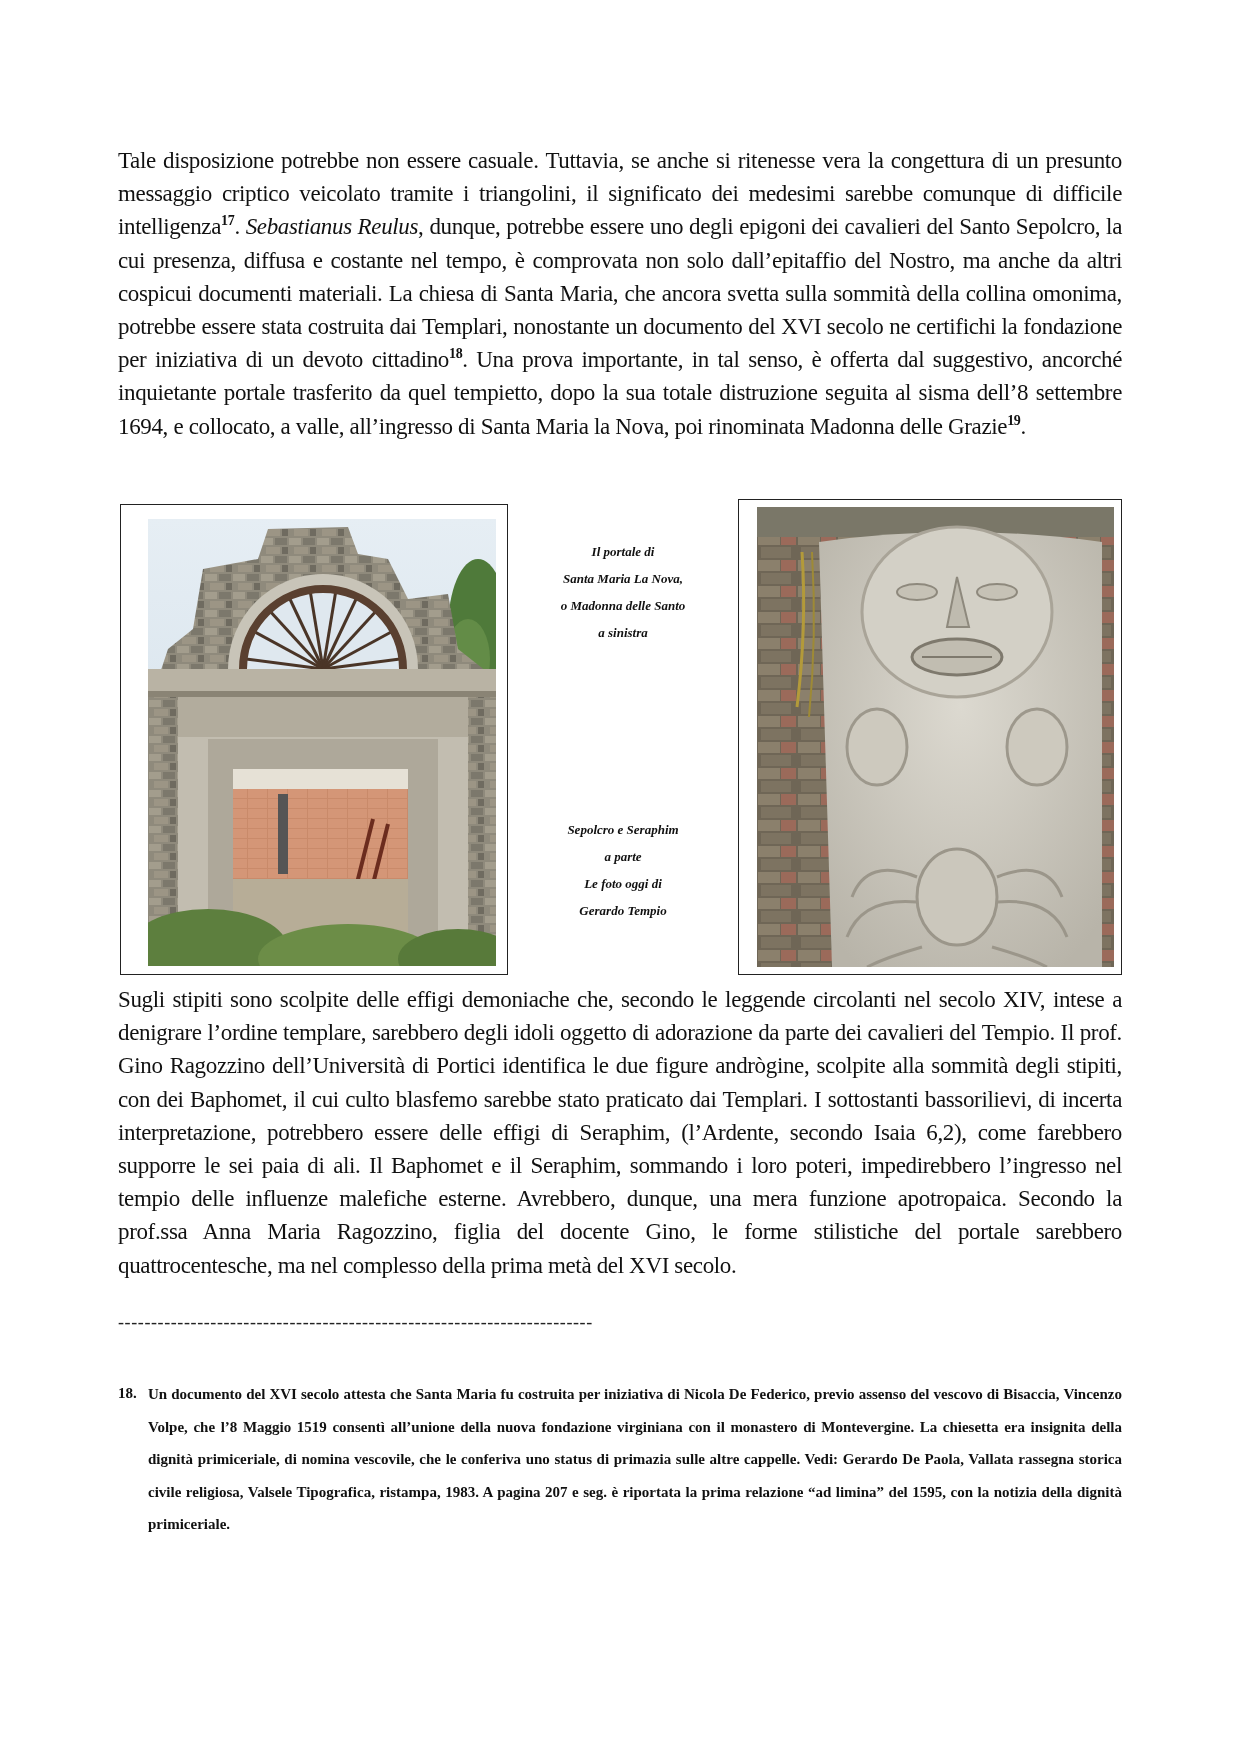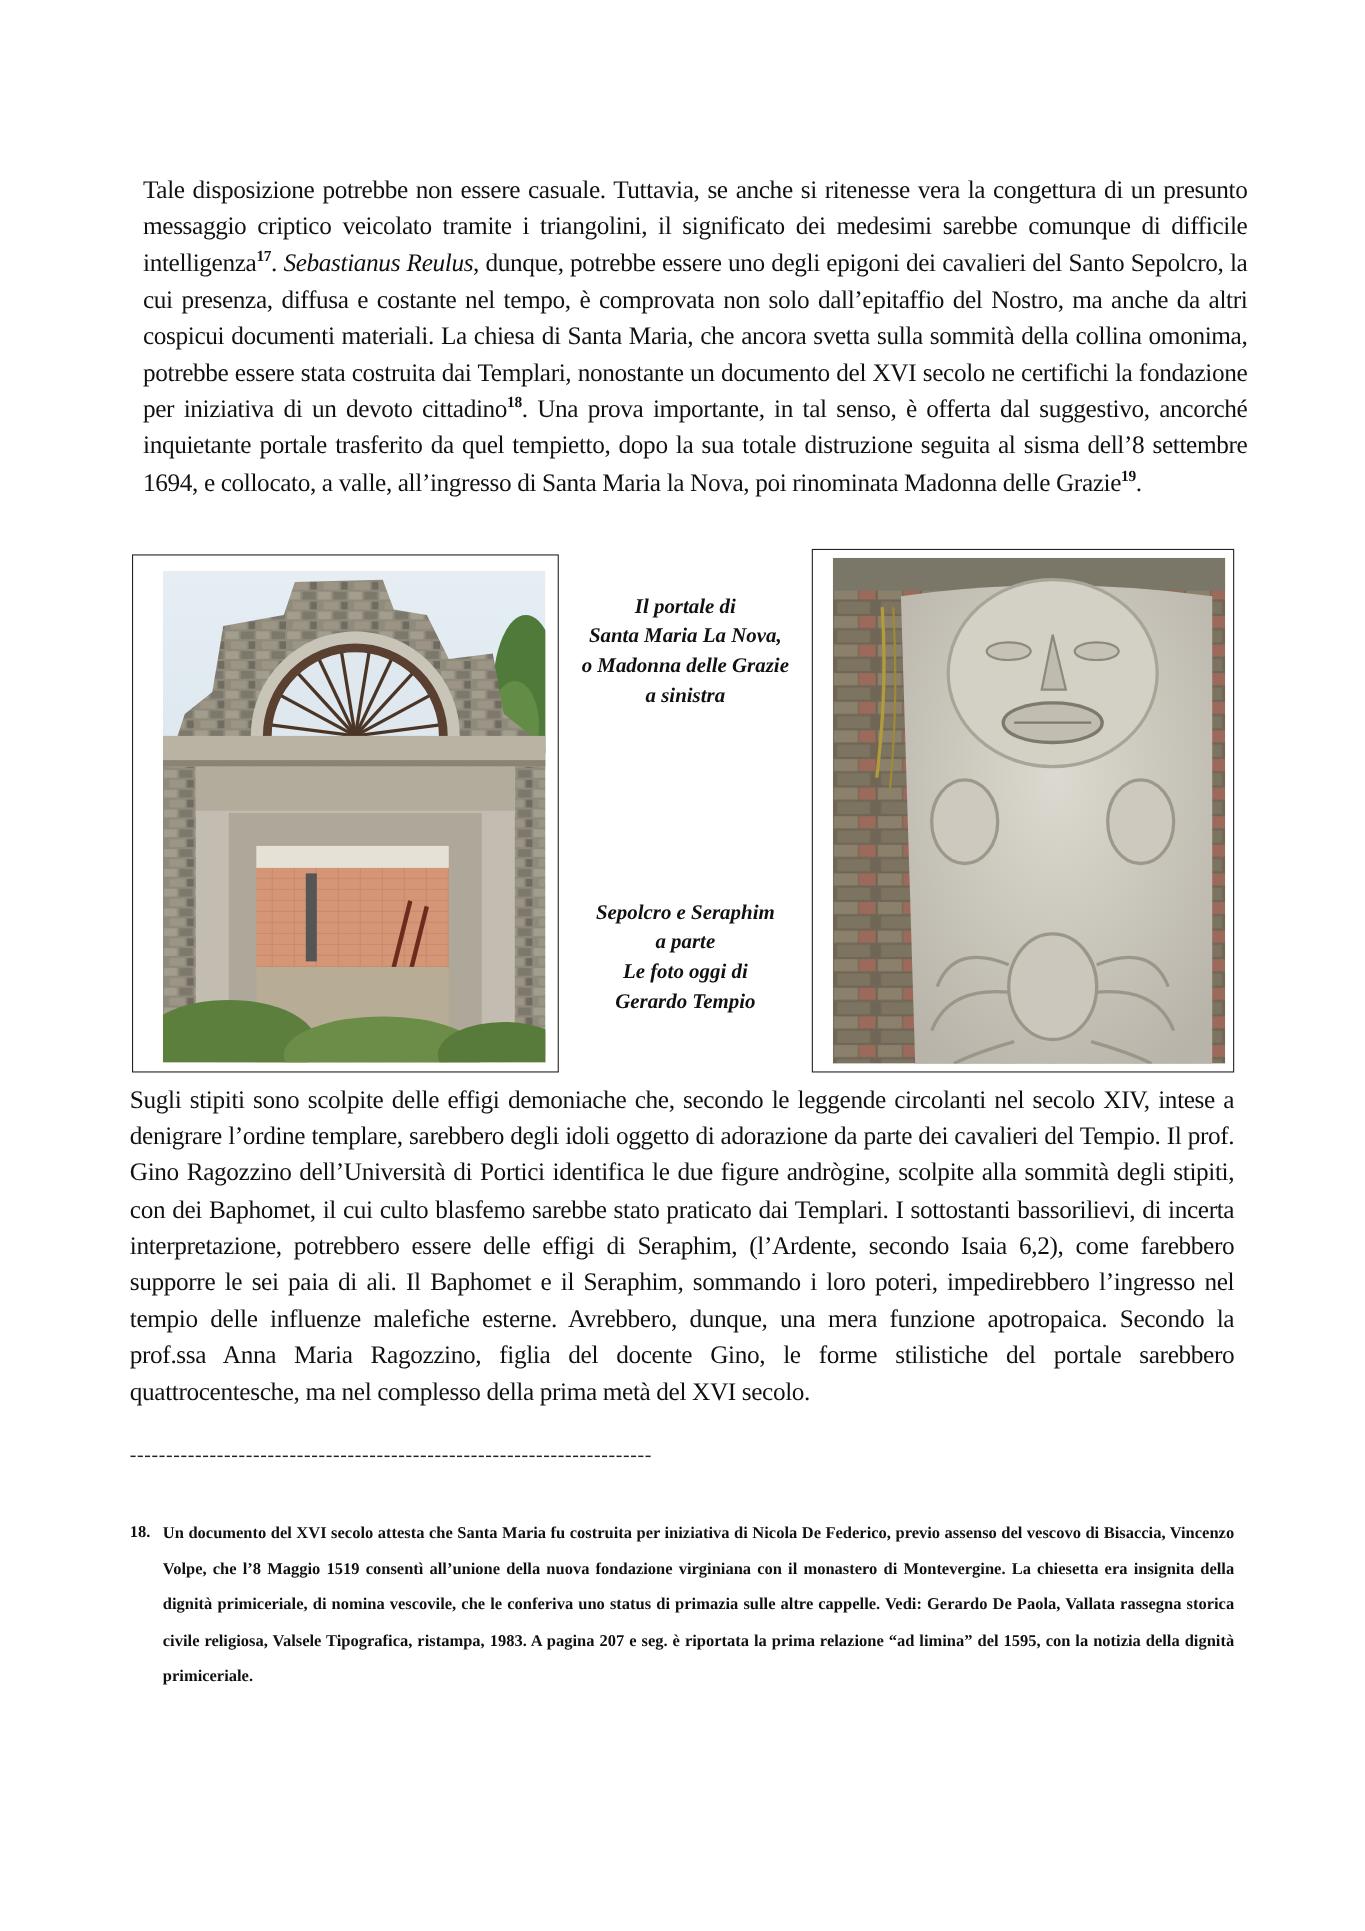--- a/index.html
+++ b/index.html
@@ -13,39 +13,39 @@
   #para2 { top: 983px; }
 
   .frame { position: absolute; border: 1.5px solid #222; background: #fff; box-sizing: border-box; }
   #frame-left { left: 120px; top: 504px; width: 388px; height: 471px; }
   #frame-right { left: 738px; top: 499px; width: 384px; height: 476px; }
 
   .photo { position: absolute; overflow: hidden; }
   #photo-left { left: 148px; top: 519px; width: 348px; height: 447px; }
   #photo-right { left: 757px; top: 507px; width: 357px; height: 460px; }
 
-  .caption { position: absolute; left: 508px; width: 230px; text-align: center; font-style: italic; font-weight: bold; font-size: 19px; line-height: 27px; }
+  .caption { position: absolute; left: 508px; width: 230px; text-align: center; font-style: italic; font-weight: bold; font-size: 13px; line-height: 27px; }
   #caption-top { top: 538px; }
   #caption-bottom { top: 816px; }
 
   .sep { position: absolute; left: 118px; top: 1312px; font-size: 18px; letter-spacing: 0.6px; color: #222; white-space: nowrap; }
 
   .fn { position: absolute; left: 118px; width: 1004px; font-size: 15px; font-weight: bold; line-height: 31px; }
   .fn .num { position: absolute; left: 0; top: 0; }
   .fn .txt { display: block; margin-left: 30px; text-align: justify; text-align-last: left; }
   #fn17 { top: 1343px; }
   #fn18 { top: 1378px; }
   #fn19 { top: 1509px; }
 </style>
 </head>
 <body>
 
 <div class="page">
 
-  <p class="para" id="para1" style="margin:12px;">
+  <p class="para" id="para1" style="margin:0;">
     <span>Tale disposizione potrebbe non essere casuale. Tuttavia, se anche si ritenesse vera la congettura di un presunto messaggio criptico veicolato tramite i triangolini, il significato dei medesimi sarebbe comunque di difficile intelligenza</span><sup>17</sup><span>. </span><span class="it">Sebastianus Reulus</span><span>, dunque, potrebbe essere uno degli epigoni dei cavalieri del Santo Sepolcro, la cui presenza, diffusa e costante nel tempo, è comprovata non solo dall’epitaffio del Nostro, ma anche da altri cospicui documenti materiali. La chiesa di Santa Maria, che ancora svetta sulla sommità della collina omonima, potrebbe essere stata costruita dai Templari, nonostante un documento del XVI secolo ne certifichi la fondazione per iniziativa di un devoto cittadino</span><sup>18</sup><span>. Una prova importante, in tal senso, è offerta dal suggestivo, ancorché inquietante portale trasferito da quel tempietto, dopo la sua totale distruzione seguita al sisma dell’8 settembre 1694, e collocato, a valle, all’ingresso di Santa Maria la Nova, poi rinominata Madonna delle Grazie</span><sup>19</sup><span>.</span>
   </p>
 
   <div class="frame" id="frame-left"></div>
   <div class="photo" id="photo-left">
     <svg width="348" height="447" viewBox="0 0 348 447" xmlns="http://www.w3.org/2000/svg">
       <defs>
         <linearGradient id="sky" x1="0" y1="0" x2="0" y2="1">
           <stop offset="0" stop-color="#e6eef4"></stop>
             <stop offset="1" stop-color="#cfdde8"></stop>
@@ -102,21 +102,21 @@
 
       <ellipse cx="60" cy="430" rx="80" ry="40" fill="#5d7f3e"></ellipse>
       <ellipse cx="200" cy="440" rx="90" ry="35" fill="#6c8d47"></ellipse>
       <ellipse cx="310" cy="440" rx="60" ry="30" fill="#587a3a"></ellipse>
     </svg>
   </div>
 
   <div class="caption" id="caption-top">
     <div>Il portale di</div>
     <div>Santa Maria La Nova,</div>
-    <div>o Madonna delle Grazie</div>
+    <div>o Madonna delle Santo</div>
     <div>a sinistra</div>
   </div>
   <div class="caption" id="caption-bottom">
     <div>Sepolcro e Seraphim</div>
     <div>a parte</div>
     <div>Le foto oggi di</div>
     <div>Gerardo Tempio</div>
   </div>
 
   <div class="frame" id="frame-right"></div>

